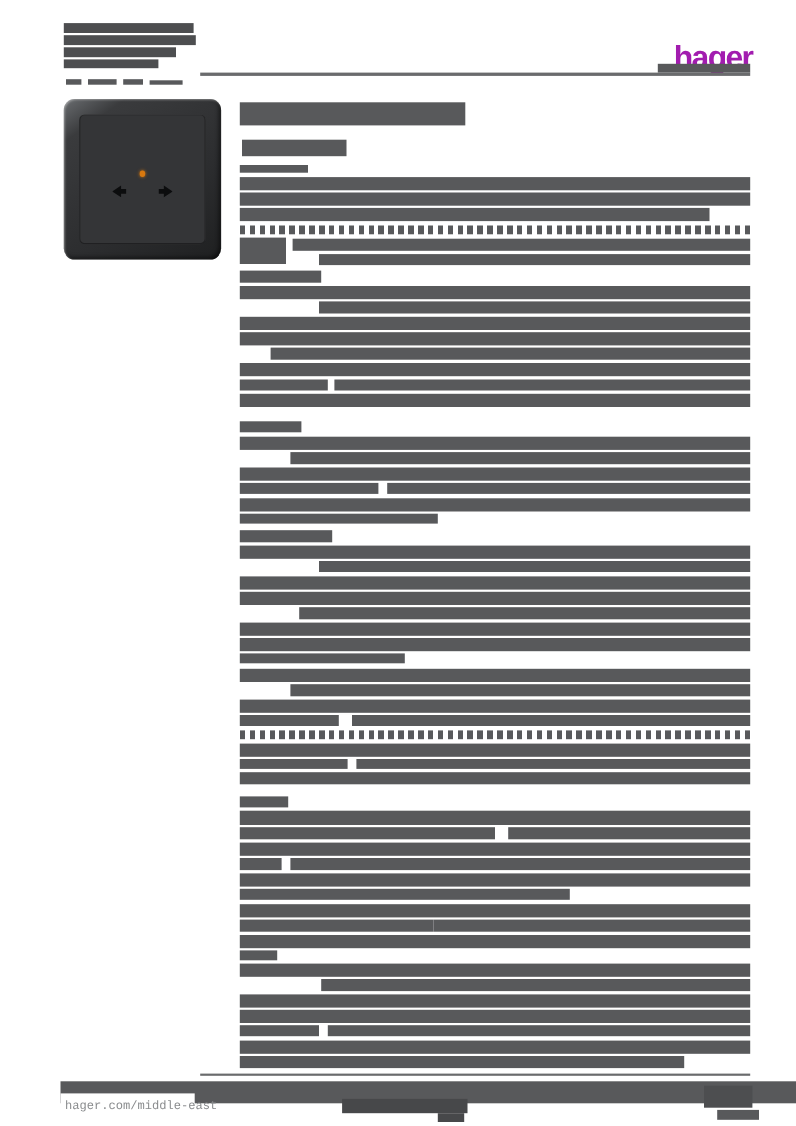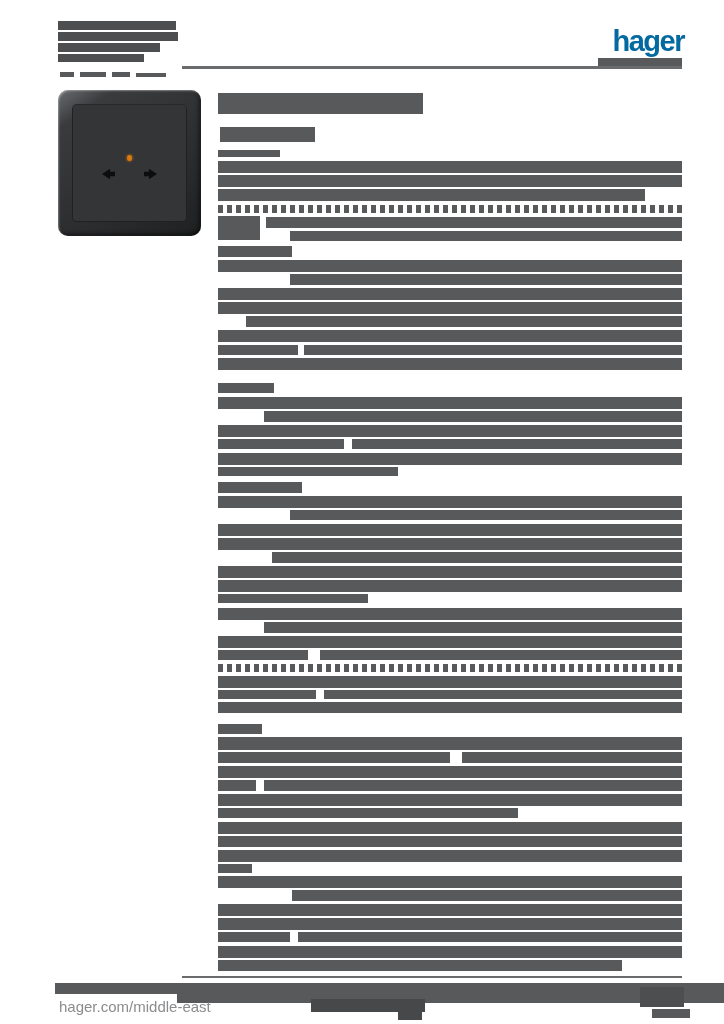--- a/index.html
+++ b/index.html
@@ -23,28 +23,28 @@
         box-shadow:inset 0 0 0 1px rgba(0,0,0,.38), inset 0 1px 1px rgba(255,255,255,.07);}
   .led{position:absolute;left:50%;top:51px;width:5px;height:6px;margin-left:-3px;
         border-radius:50%;}
   .hole{position:absolute;top:64px;width:13px;height:12px;background:#0c0d0e;}
   .hole-left{left:30px;clip-path:polygon(0 50%,62% 6%,62% 32%,100% 32%,100% 68%,62% 68%,62% 94%);}
   .hole-right{right:30px;clip-path:polygon(100% 50%,38% 6%,38% 32%,0 32%,0 68%,38% 68%,38% 94%);}
 
   
   .url-box{position:absolute;left:55px;top:994px;width:122px;height:24px;background:#ffffff;
         display:flex;align-items:center;padding-left:4px;box-sizing:border-box;}
-  .url-text{font-size:15px;color:#8a8c8e;white-space:nowrap;}
+  .url-text{font-size:11px;color:#8a8c8e;white-space:nowrap;font-family:Liberation Mono, monospace;}
 </style>
 </head>
 <body>
 
 <div class="page">
 
-  <div class="logo" style="color: #0369a1;">hager</div>
+  <div class="logo" style="color: #a21caf; margin-top: 12px;">hager</div>
 
   <div class="product-photo">
     <div class="plate">
       <div class="led" style="background: rgb(217, 121, 15); box-shadow: rgb(217, 121, 15) 0px 0px 3px;"></div>
       <div class="hole hole-left"></div>
       <div class="hole hole-right"></div>
     </div>
   </div>
 
   <div>

